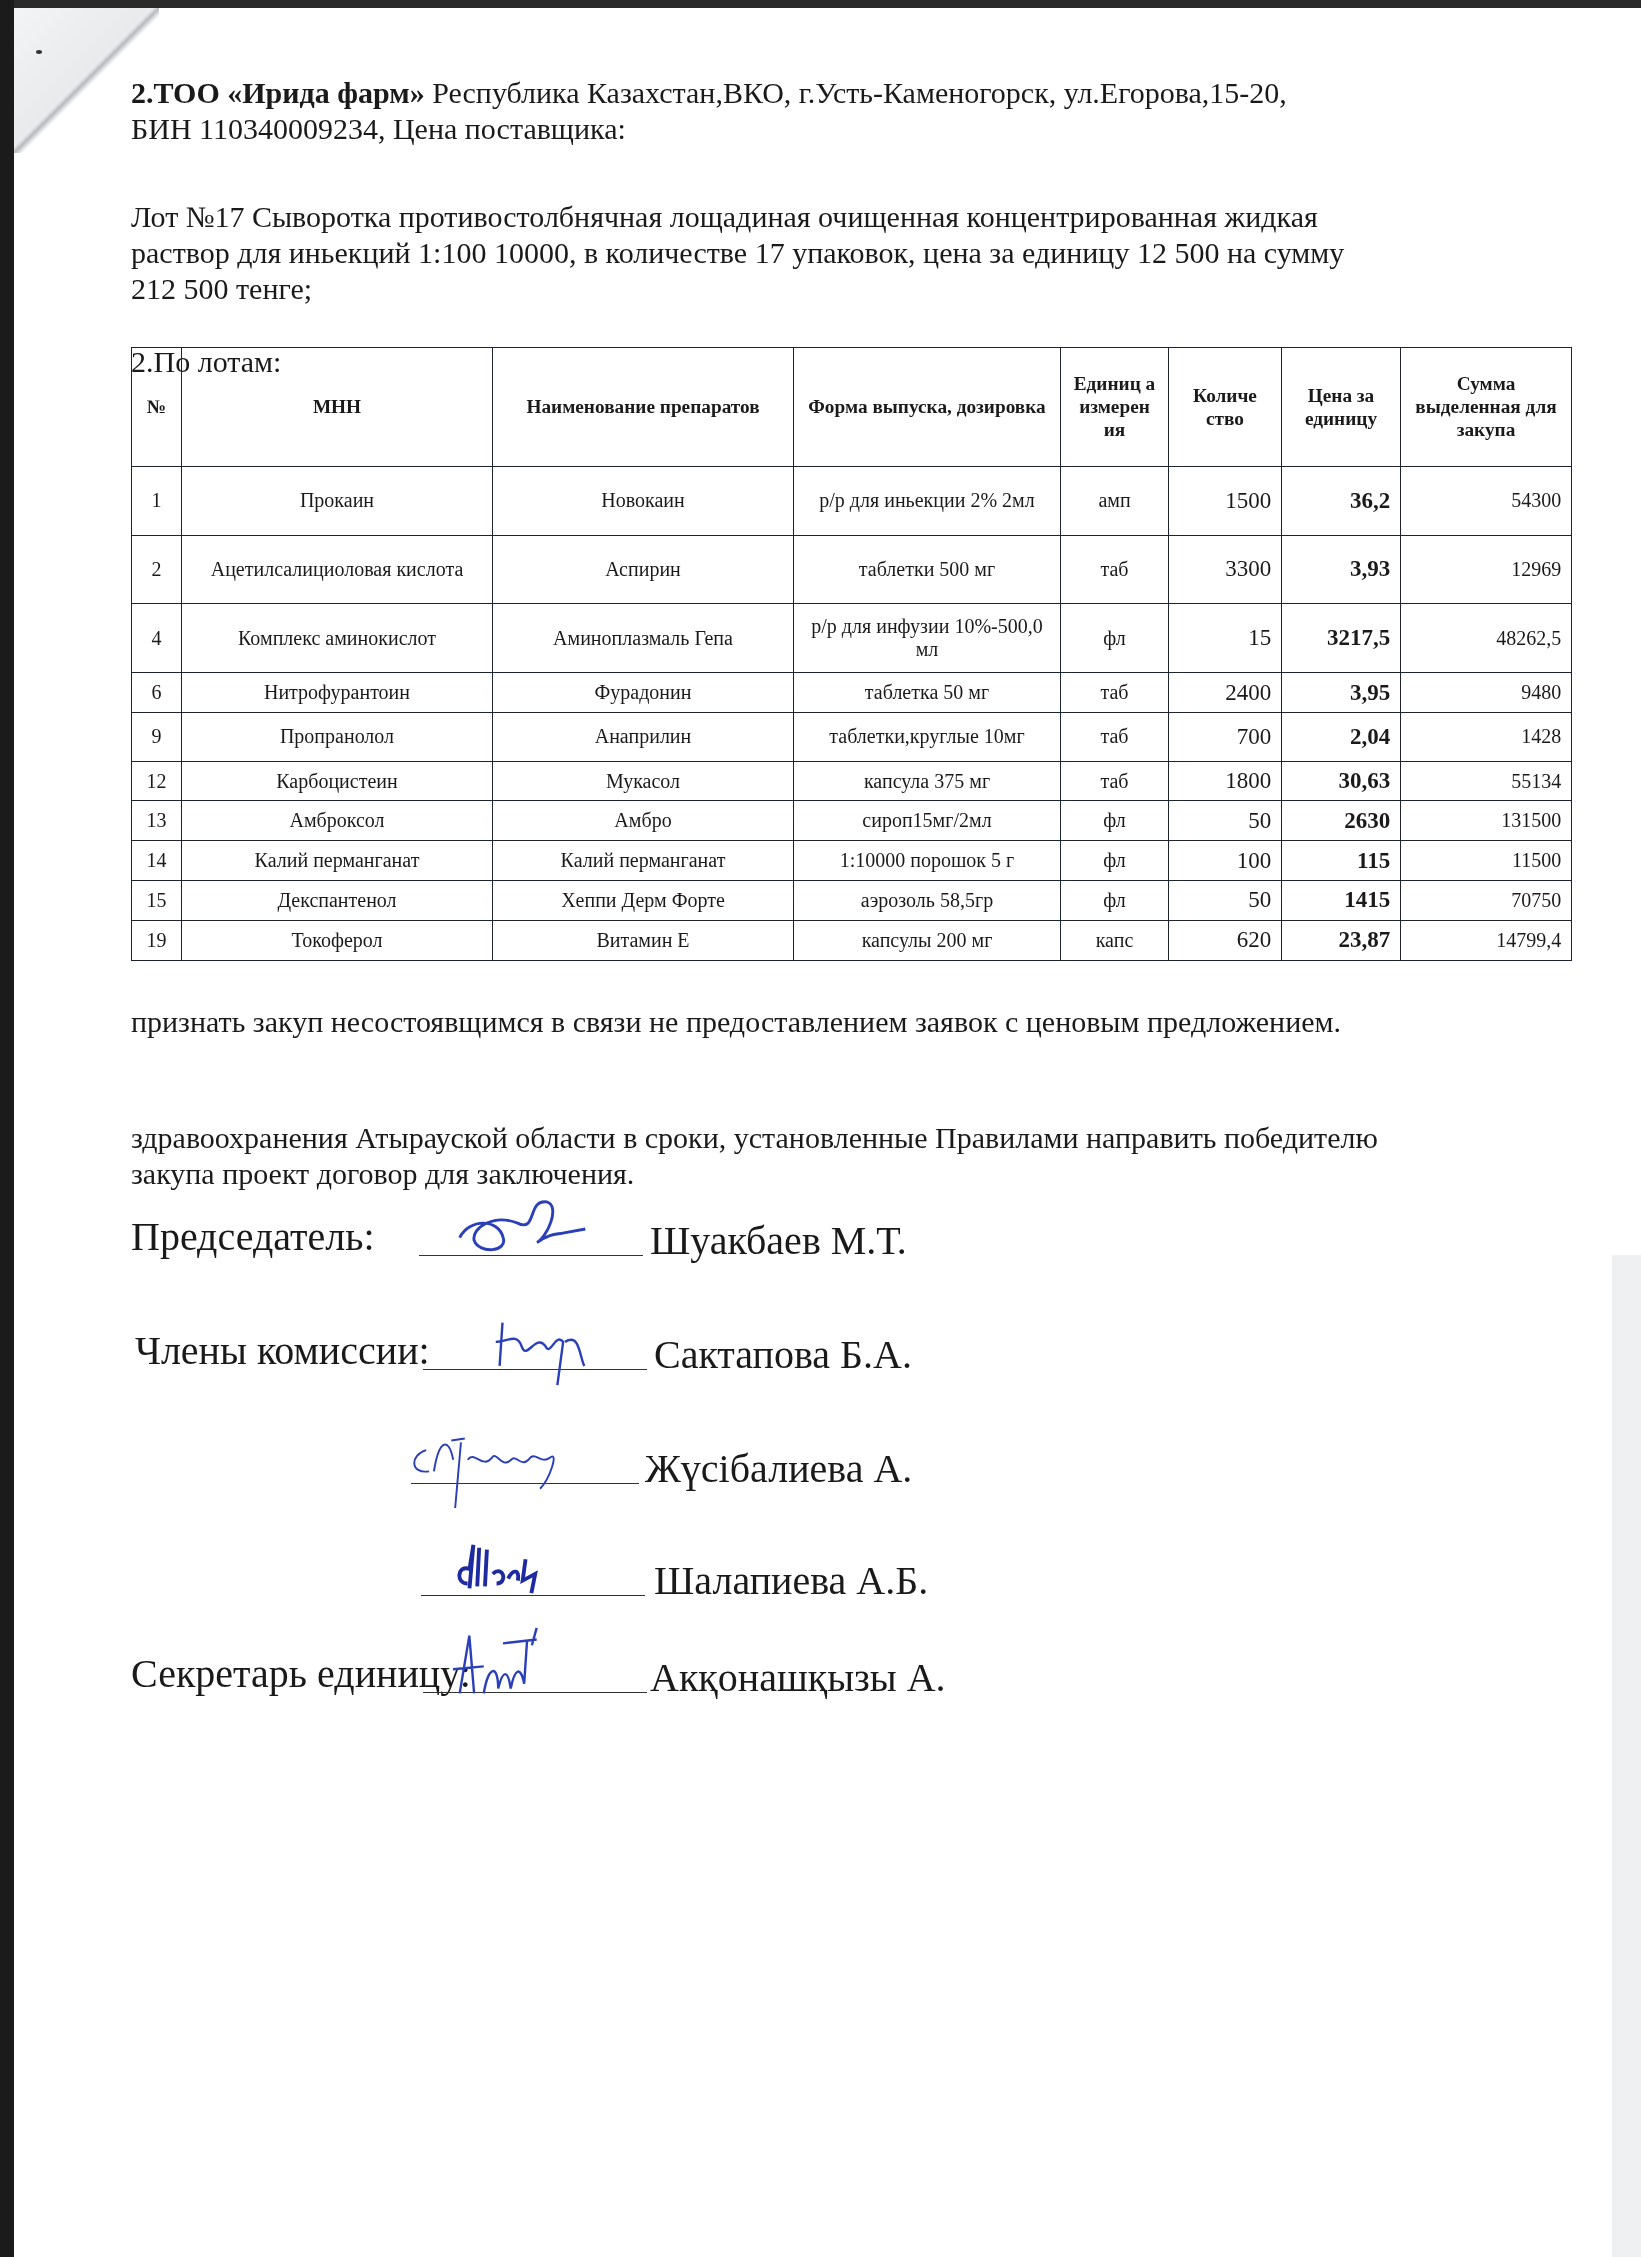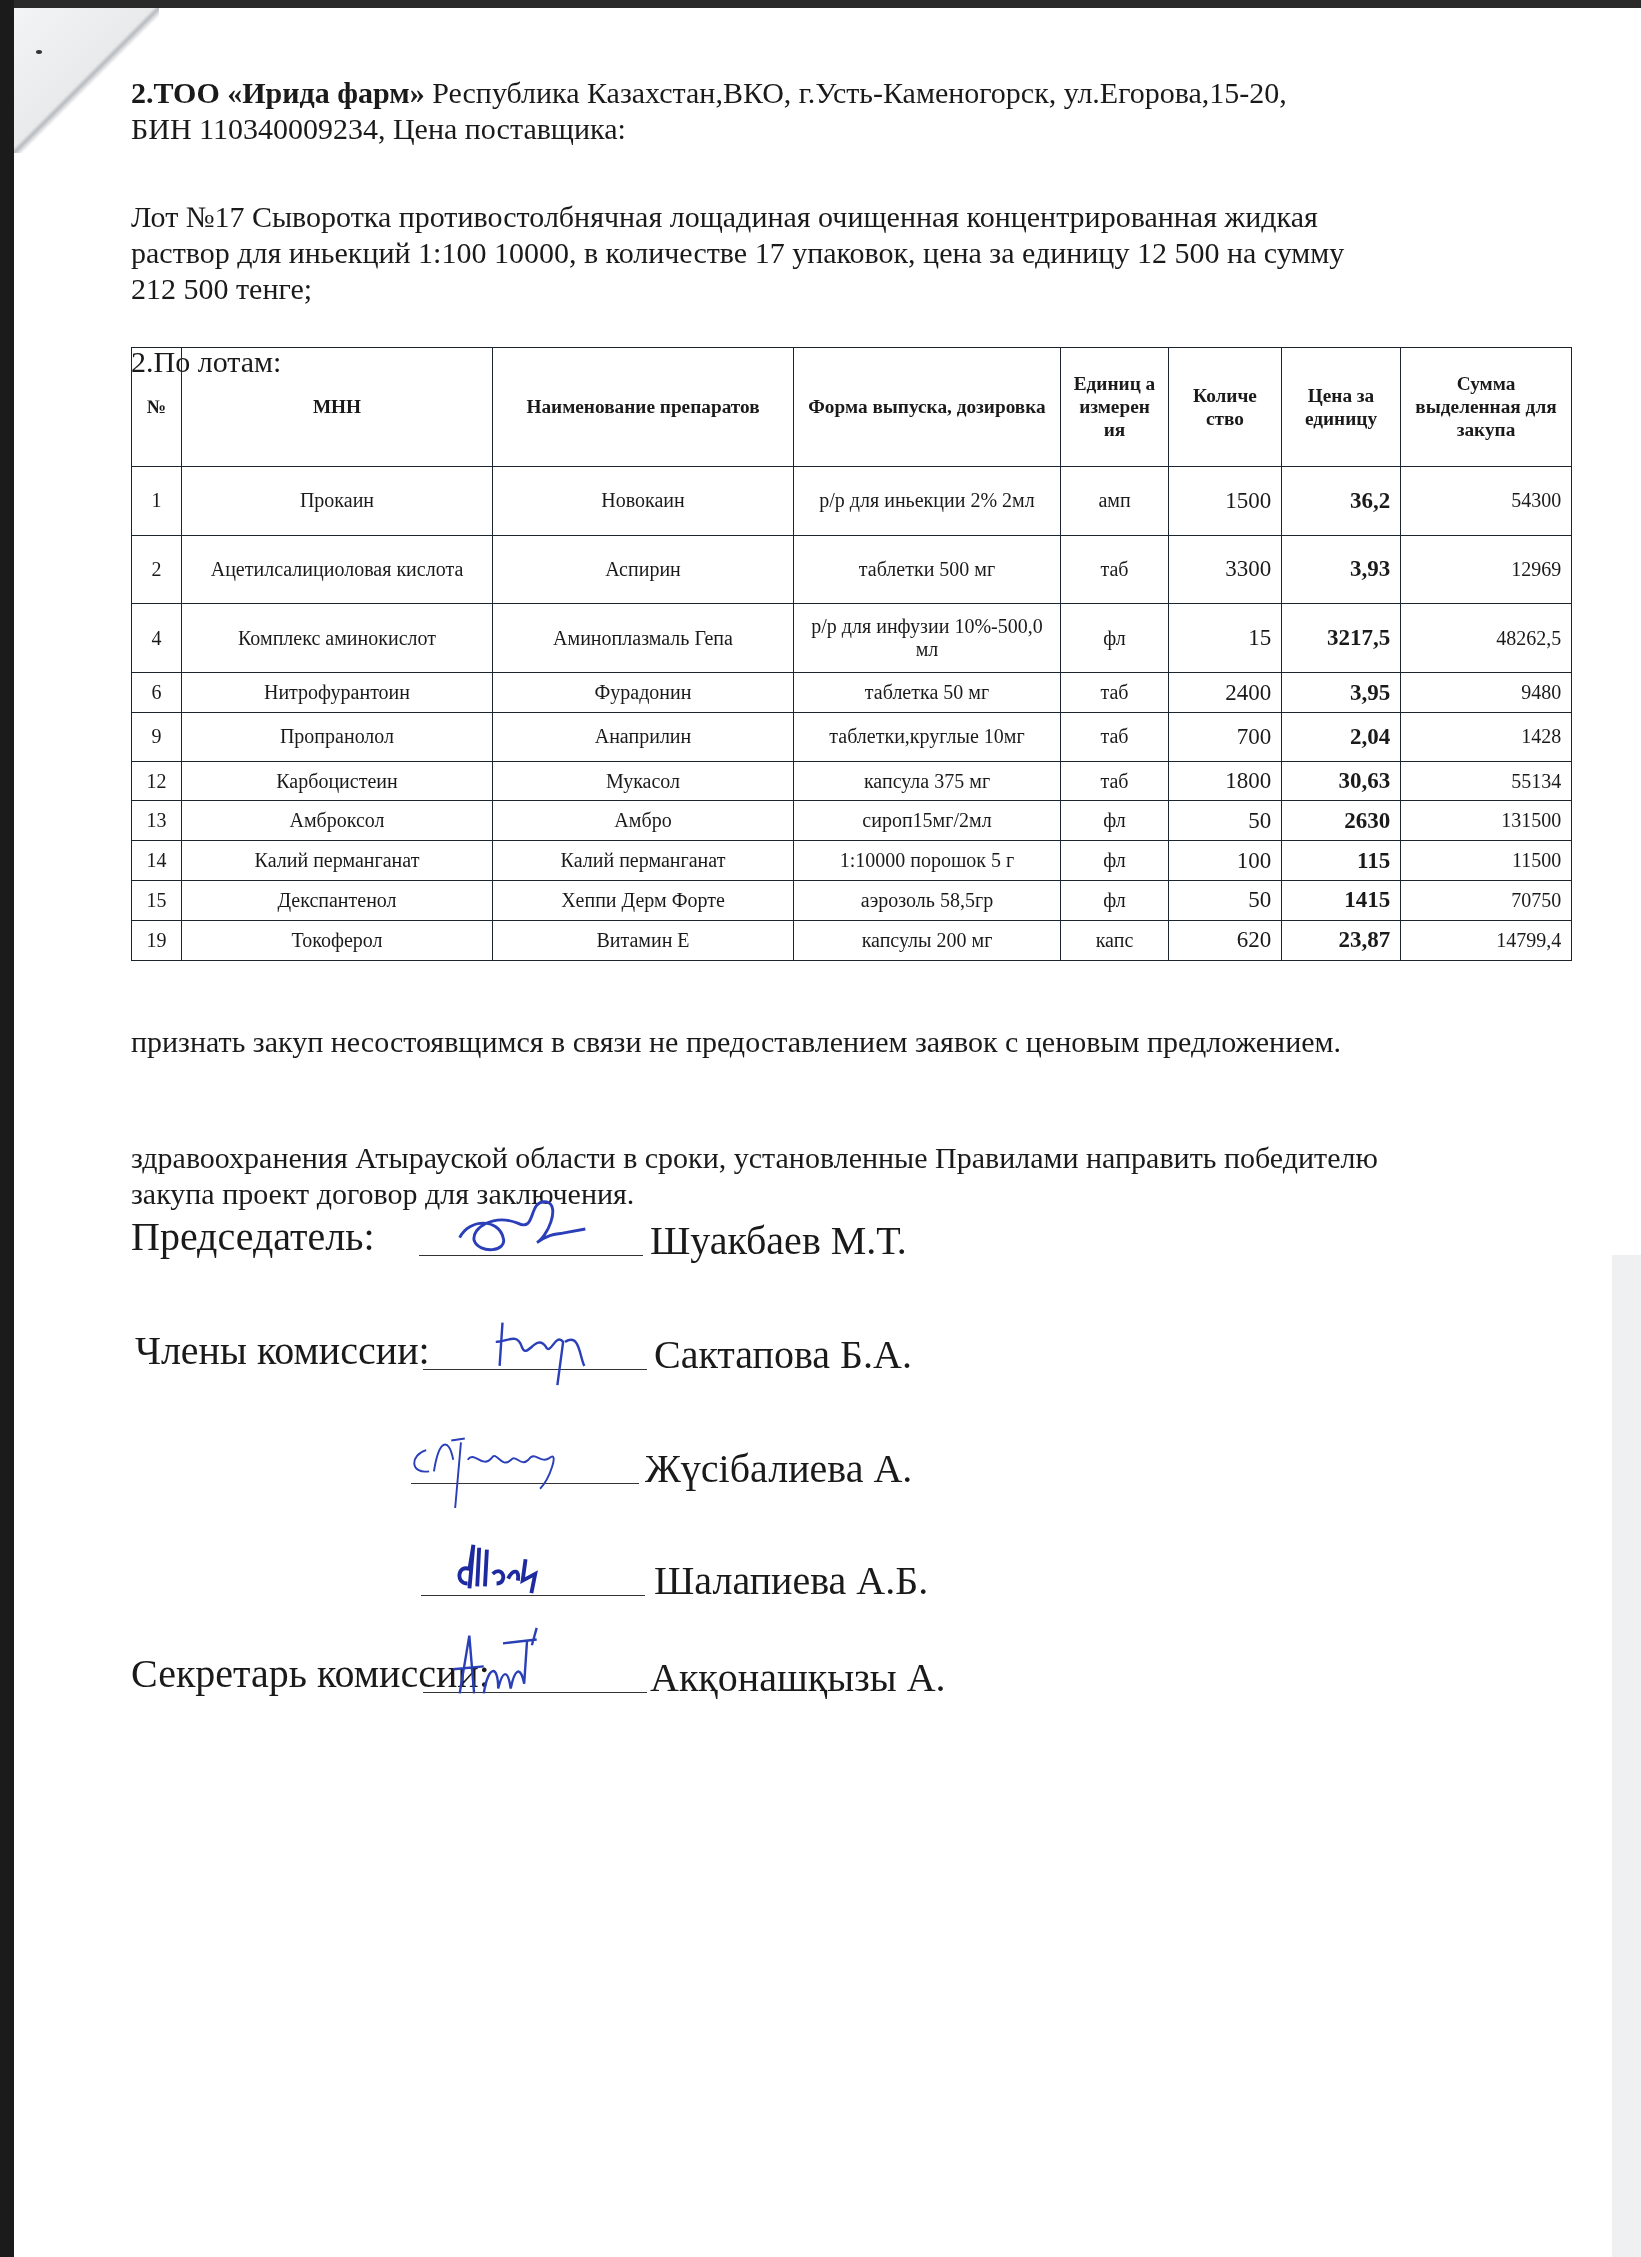--- a/index.html
+++ b/index.html
@@ -39,21 +39,21 @@
     vertical-align: middle;
   }
   table.lots th { font-weight: bold; font-size: 19.3px; line-height: 23px; height: 114px; }
   table.lots td.num { text-align: right; padding-right: 9.7px; font-size: 23px; }
   table.lots td.price { font-weight: bold; }
   table.lots td.sum { font-size: 20px; }
   table.lots tr.tall td { height: 64px; }
   table.lots tr.mid td { height: 44px; }
   table.lots tr.short td { height: 35px; }
 
-  .after-table { position: absolute; left: 131px; top: 1004px; width: 1448px; margin-top: 20px; }
+  .after-table { position: absolute; left: 131px; top: 1004px; width: 1448px; }
   .after-table p + p { margin-top: 44px; }
 
   .sign-row { position: absolute; left: 131px; width: 1352px; height: 48px; font-size: 40px; }
   .sign-label { position: absolute; left: 0; bottom: 5.8px; }
   .sign-line { position: absolute; bottom: 9.7px; height: 0; border-bottom: 1.9px solid #333; }
   .sign-name { position: absolute; bottom: 2px; }
   .signature { position: absolute; bottom: 9.7px; }
 </style>
 </head>
 <body>
@@ -241,20 +241,20 @@
 
 <div class="sign-row" style="top:1558px;">
   <div class="sign-line" style="left:290px;width:224px;"></div>
   <svg class="signature" style="left:319px;bottom:7.7px;" width="97" height="58" viewBox="0 0 100 60">
     <path d="M18 45 C 5 45, 8 25, 20 30 L 24 5 L 20 50 M 30 8 L 28 48 M 38 10 L 36 48 M 44 35 C 55 25, 60 45, 48 45 M 60 40 C 65 30, 72 30, 70 42 M 78 20 L 75 42 L 88 35 L 84 55" fill="none" stroke="#1d2aa0" stroke-width="4"></path>
   </svg>
   <span class="sign-name" style="left:523px;">Шалапиева А.Б.</span>
 </div>
 
 <div class="sign-row" style="top:1655px;">
-  <span class="sign-label">Секретарь комиссии:</span>
+  <span class="sign-label">Секретарь единицу:</span>
   <div class="sign-line" style="left:292px;width:224px;"></div>
   <svg class="signature" style="left:314px;bottom:0px;" width="116" height="77" viewBox="0 0 120 80">
     <path d="M15 70 L 25 10 L 30 70 M 8 45 L 40 42 M 40 70 C 45 40, 55 40, 55 65 C 60 45, 65 45, 68 65 C 72 45, 78 40, 82 60 L 85 15 M 60 18 L 95 14 M 95 2 L 90 20" fill="none" stroke="#2a3fb8" stroke-width="2.5"></path>
   </svg>
   <span class="sign-name" style="left:519px;">Акқонашқызы А.</span>
 </div>
 
 
 </body></html>

